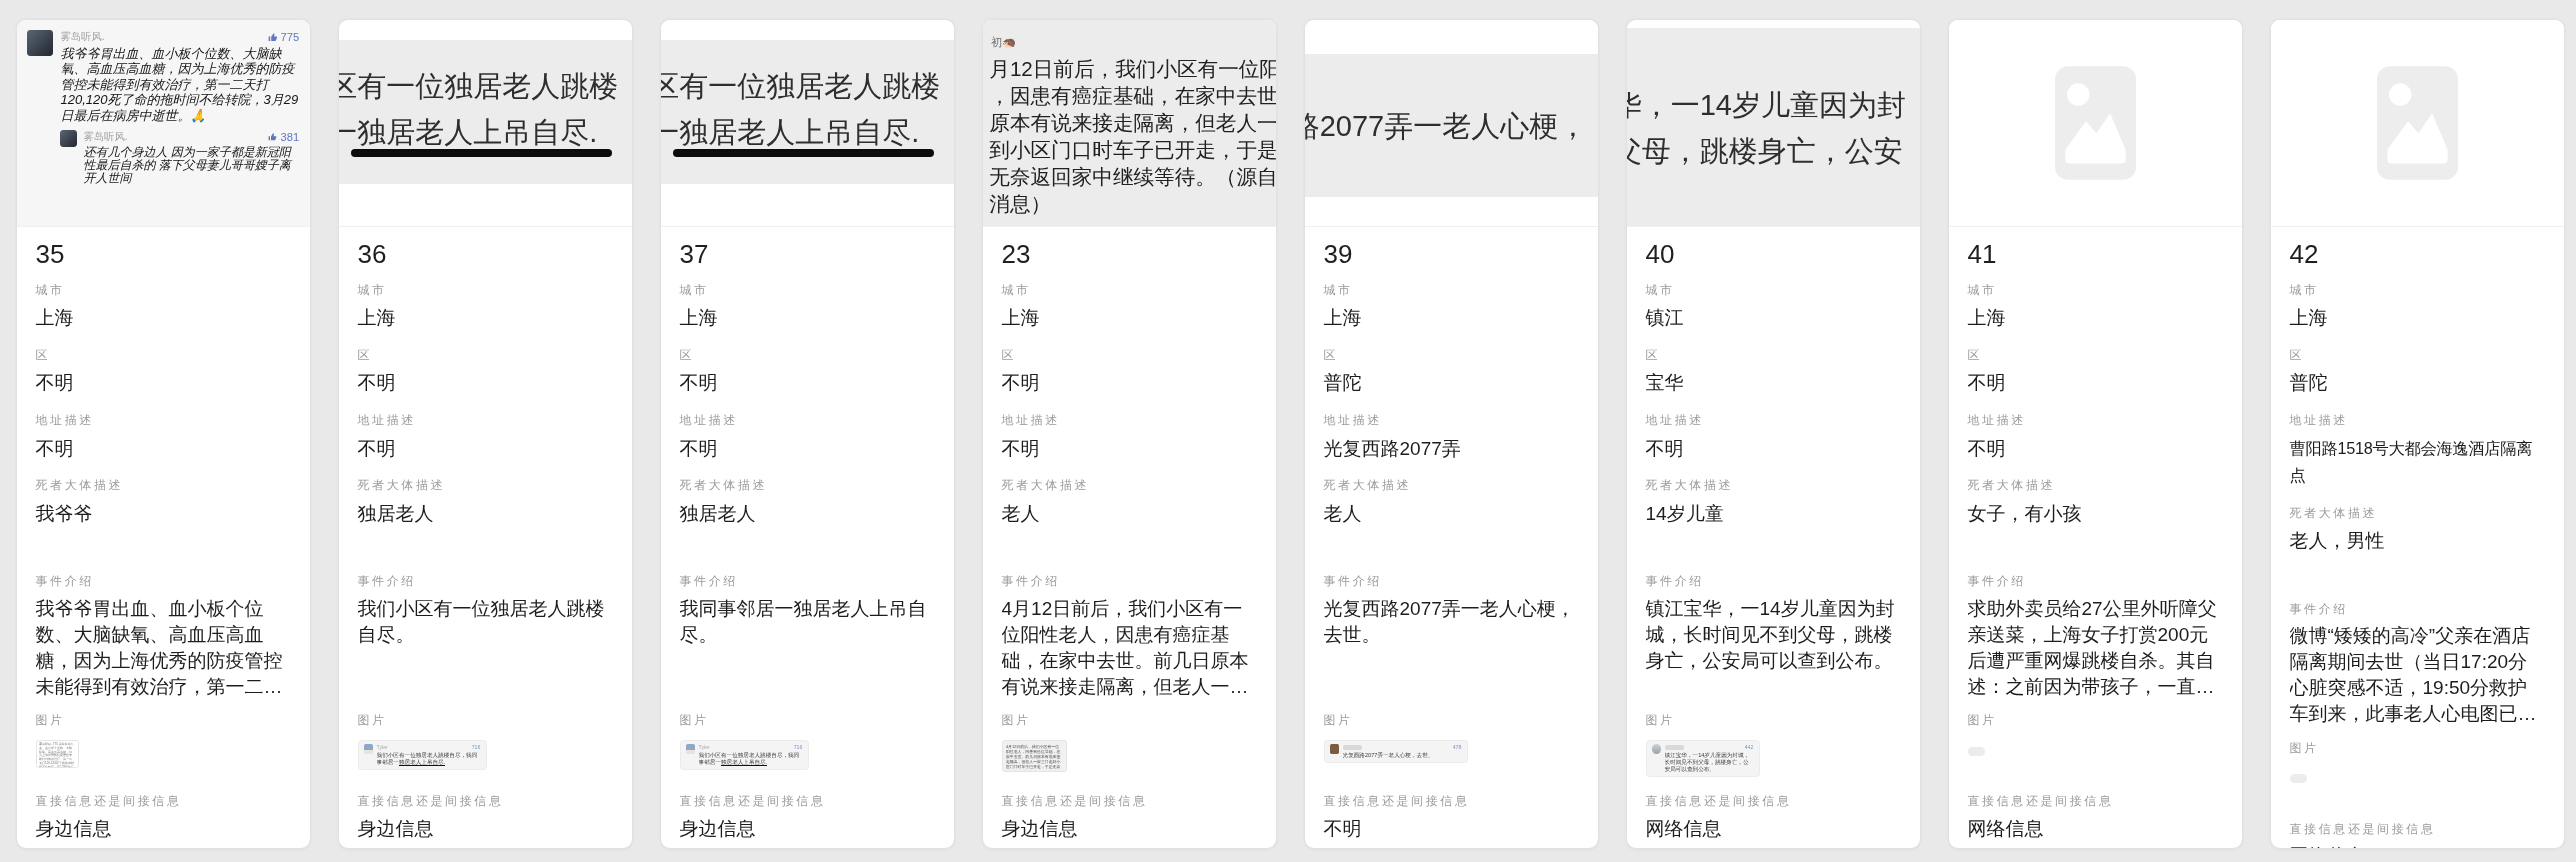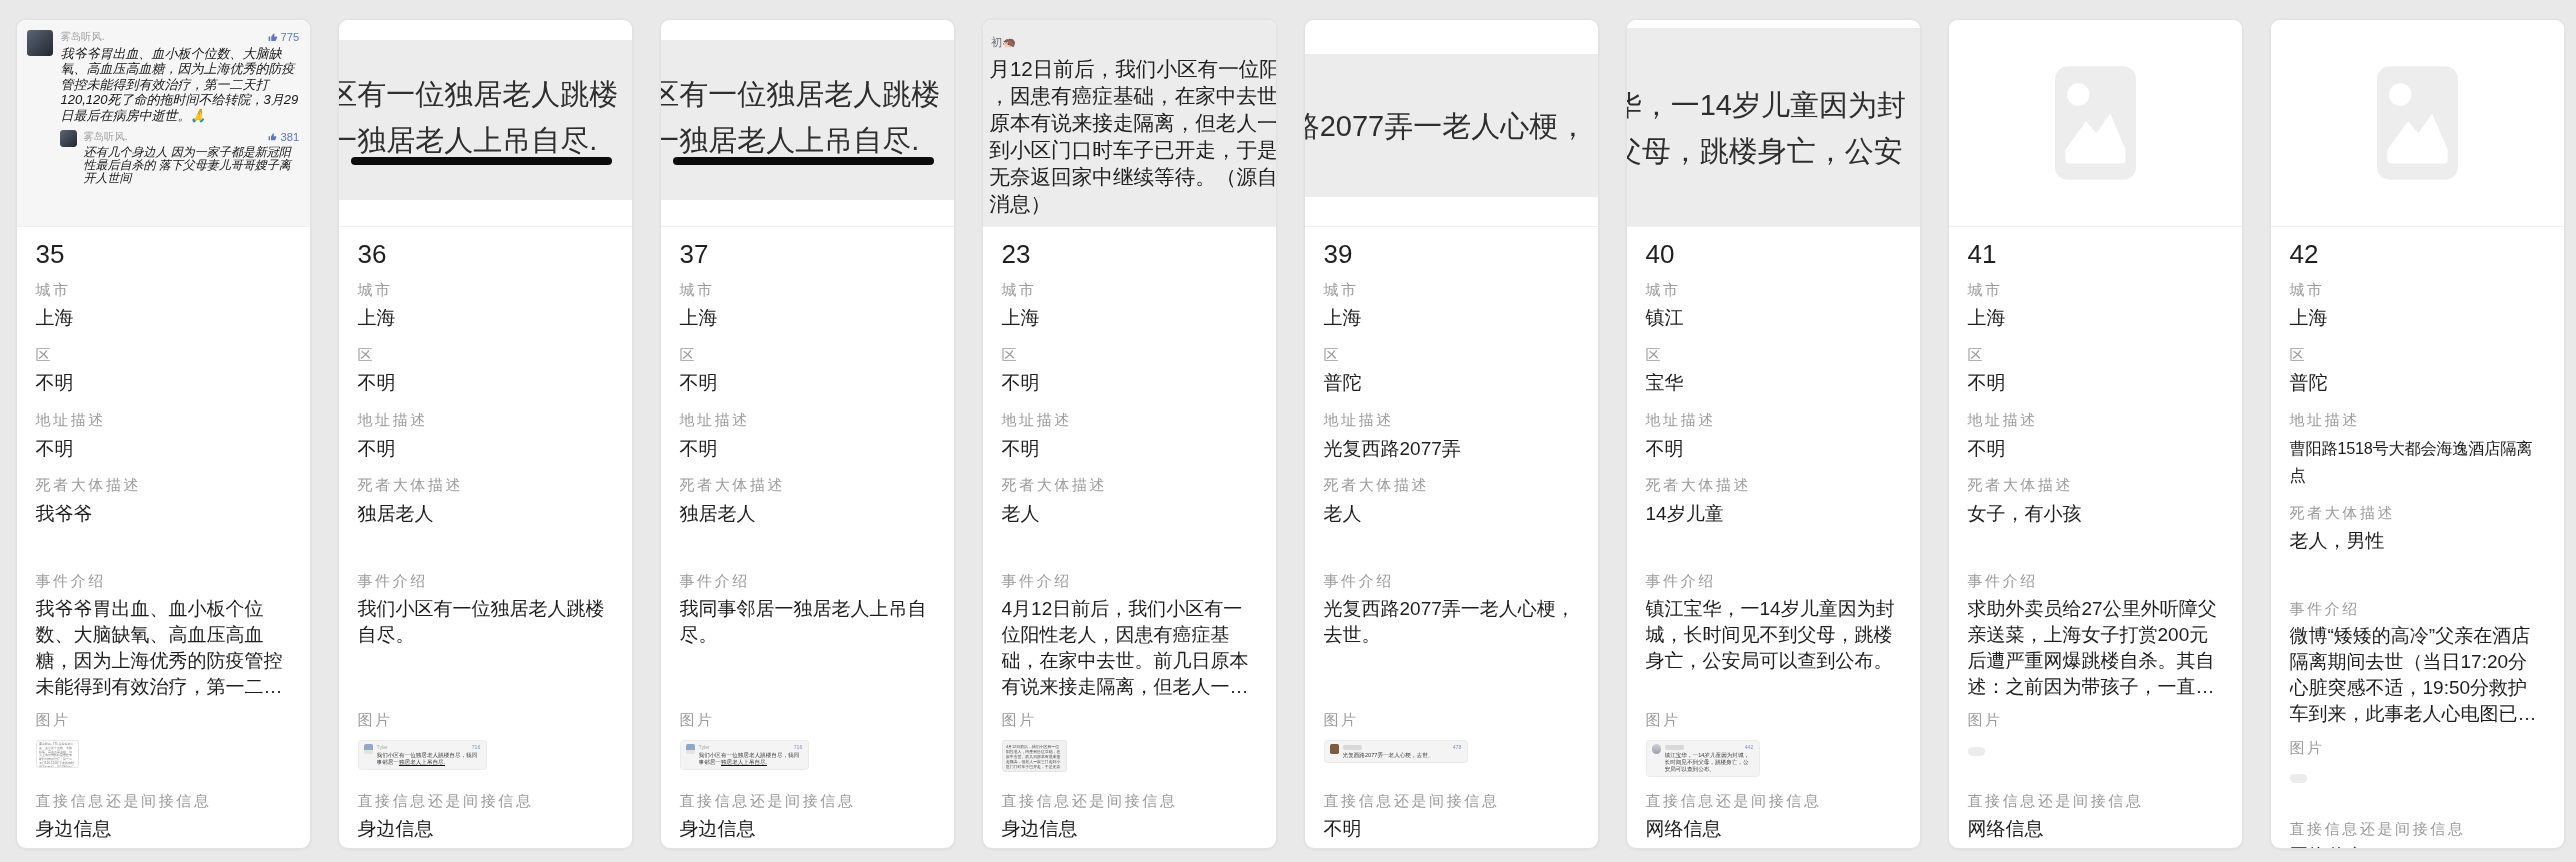--- a/index.html
+++ b/index.html
@@ -26,37 +26,37 @@
   .wb-col{flex:1;min-width:0;}
   .wb-head{display:flex;align-items:center;gap:14px;}
   .wb-name{font-size:10.3px;color:#9e9e9e;line-height:13px;}
   .wb-like{margin-left:auto;display:flex;align-items:center;gap:2.6px;color:#5f78bd;font-size:11.2px;}
   .wb-like svg{display:block;}
   .wb-text{font-size:13px;line-height:15.5px;color:#141414;margin-top:2.6px;font-style:italic;}
   .wb-reply{margin-top:6.9px;}
   .wb-reply .wb-text{font-size:12px;line-height:13px;}
   
   .cov-band{position:absolute;left:0;right:0;background:#ececec;display:flex;flex-direction:column;justify-content:center;overflow:hidden;}
-  .band-a{top:20px;height:160px;}
+  .band-a{top:20px;height:144px;}
   .band-b{top:34px;height:143px;}
   .band-c{top:7.7px;height:200px;}
   .crop-line{font-size:29px;line-height:46px;color:#2e2e2e;white-space:nowrap;margin-left:-10.3px;flex:none;}
   .crop-line.shift{margin-left:-13.8px;}
   .crop-underline{height:7.7px;background:#0c0c0c;border-radius:4.3px;width:261px;margin:-6px 0 3.4px 12px;flex:none;}
   
   .cov-long{position:absolute;inset:0;background:#ececec;padding:15.5px 12px 0;}
   .lc-head{font-size:11.2px;color:#6d6d6d;line-height:13.8px;margin:0 0 6px -3.4px;}
   .lc-line{font-size:20.6px;line-height:27px;color:#202020;white-space:nowrap;margin-left:-5.2px;}
   
   .cov-ph{position:absolute;inset:0;background:#fff;display:flex;align-items:center;justify-content:center;}
   
   .cbody{padding:12px 19px 0;flex:1;min-width:0;}
   .num{font-size:26px;font-weight:500;color:#1f1f1f;line-height:31px;margin-bottom:13.8px;}
   .grp{margin-bottom:17px;}
-  .lbl{font-size:15px;line-height:12px;color:#9b9b9b;letter-spacing:2.6px;margin-bottom:8.6px;}
+  .lbl{font-size:12px;line-height:12px;color:#9b9b9b;letter-spacing:2.6px;margin-bottom:8.6px;}
   .val{font-size:19px;line-height:27.5px;color:#1d1d1f;}
   .val.fit{font-size:16.3px;letter-spacing:-0.3px;}
   .grp.dec{margin-bottom:48px;}
   .grp.evt{margin-bottom:15.5px;}
   .evt-text{
     font-size:19px;line-height:26px;color:#1d1d1f;height:103px;overflow:hidden;
     display:-webkit-box;-webkit-line-clamp:4;-webkit-box-orient:vertical;
   }
   .grp.img{margin-bottom:0;}
   .thumb-area{height:55px;padding-top:5.2px;}

